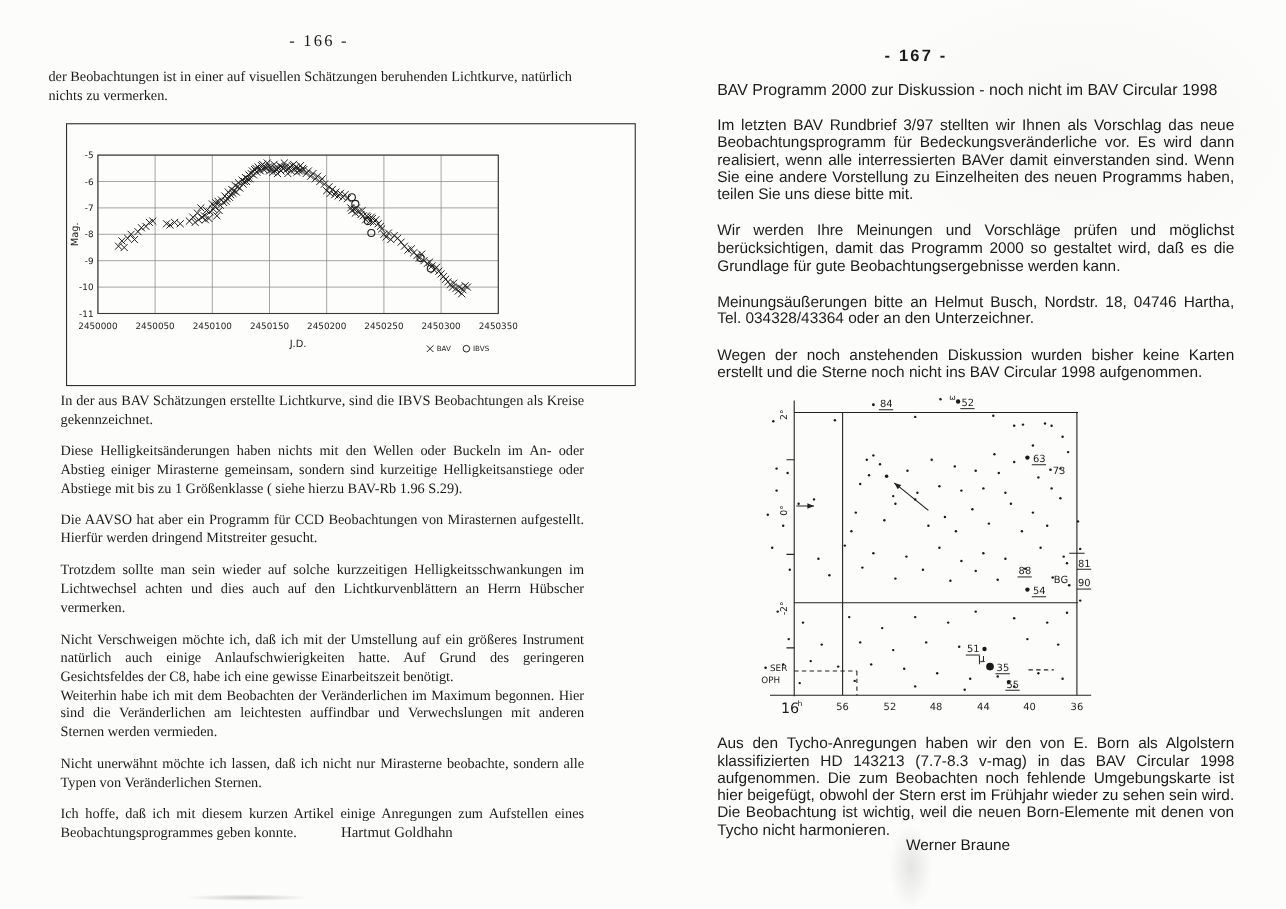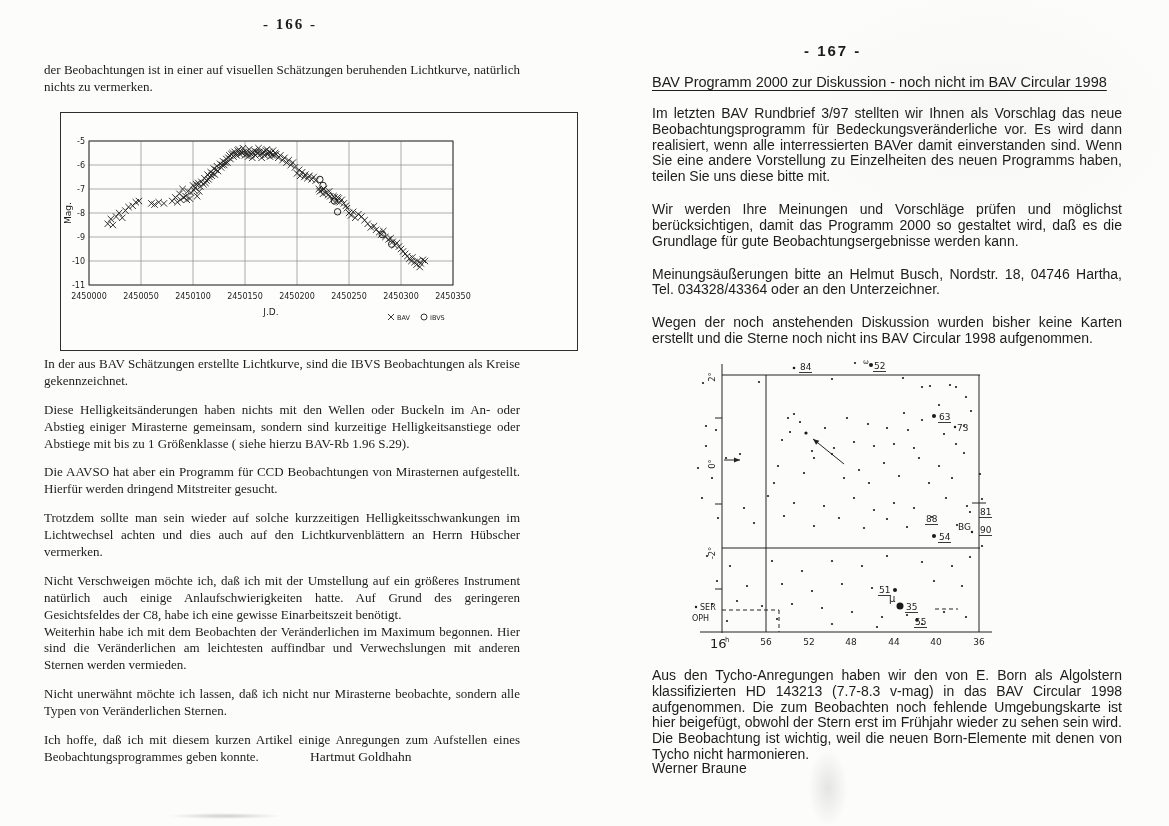--- a/index.html
+++ b/index.html
@@ -6,35 +6,35 @@
   .sheet{position:relative;width:1169px;height:826px;overflow:hidden;color:#1c1c1c;
     background:
       radial-gradient(ellipse 28px 55px at 828px 788px, rgba(175,175,175,.30), transparent 70%),
       radial-gradient(ellipse 75px 4px at 225px 816px, rgba(150,150,150,.45), transparent 75%),
       radial-gradient(ellipse 300px 200px at 980px 120px, rgba(210,210,210,.12), transparent 70%),
       #fcfcfb;}
   .serif{font-family:"Liberation Serif", serif;}
   .sans{font-family:"Liberation Sans", sans-serif;}
   .abs{position:absolute;}
   
-  .pnum-l{left:210px;top:16px;width:160px;text-align:center;font-weight:bold;font-size:15px;letter-spacing:2px;}
+  .pnum-l{left:210px;top:30px;width:160px;text-align:center;font-weight:normal;font-size:15px;letter-spacing:2px;}
   .intro{left:44px;top:62px;width:476px;font-size:13px;line-height:1.3;text-align:justify;}
   .lc-box{left:60px;top:112px;width:516px;height:237px;border:1.4px solid #2e2e2e;background:#fdfdfc;}
-  .lparas{left:44px;top:356px;width:476px;font-size:13px;line-height:1.3;}
+  .lparas{left:55px;top:356px;width:476px;font-size:13px;line-height:1.3;}
   .lparas p{margin:0 0 12px 0;text-align:justify;}
   .lparas p.tight{margin:0;}
   .sig-l{left:310px;top:749px;font-size:13.5px;}
   
   .pnum-r{left:804px;top:42px;width:160px;text-align:left;font-weight:bold;font-size:15px;letter-spacing:2px;}
-  .heading-r{left:652px;top:74px;width:472px;font-size:14.5px;text-decoration:underline;text-underline-offset:3px;}
+  .heading-r{left:652px;top:74px;width:472px;font-size:14.5px;text-underline-offset:3px;}
   .rparas{left:652px;top:106px;width:470px;font-size:14px;line-height:1.13;}
   .rparas p{margin:0 0 17px 0;text-align:justify;}
   .star-box{left:682px;top:356px;width:335px;height:302px;}
   .rpara-bottom{left:652px;top:668px;width:470px;font-size:14px;line-height:1.13;text-align:justify;}
-  .sig-r{left:652px;top:760px;width:438px;text-align:left;font-size:14px;}
+  .sig-r{left:652px;top:760px;width:438px;text-align:center;font-size:14px;}
   svg{display:block;}
   svg text{fill:#1c1c1c;}
 </style>
 </head>
 <body>
 
 <div class="sheet">
 
   <div class="abs serif pnum-l">-  166  -</div>
 

